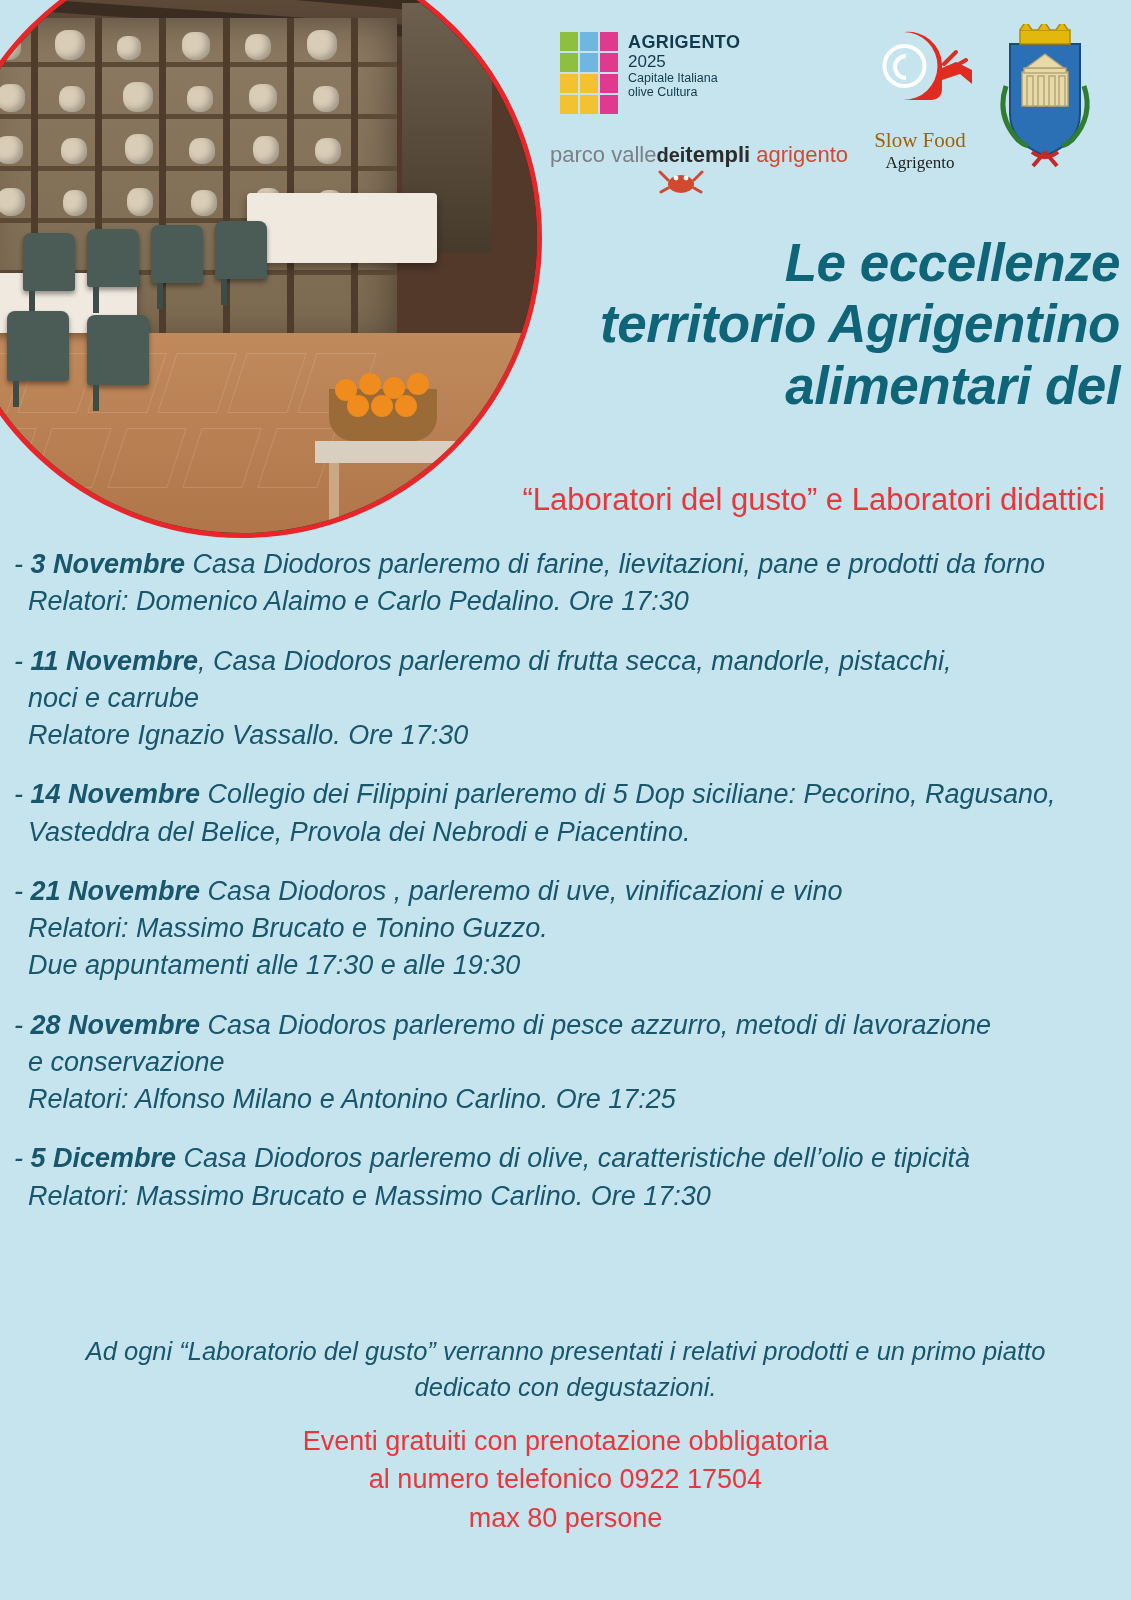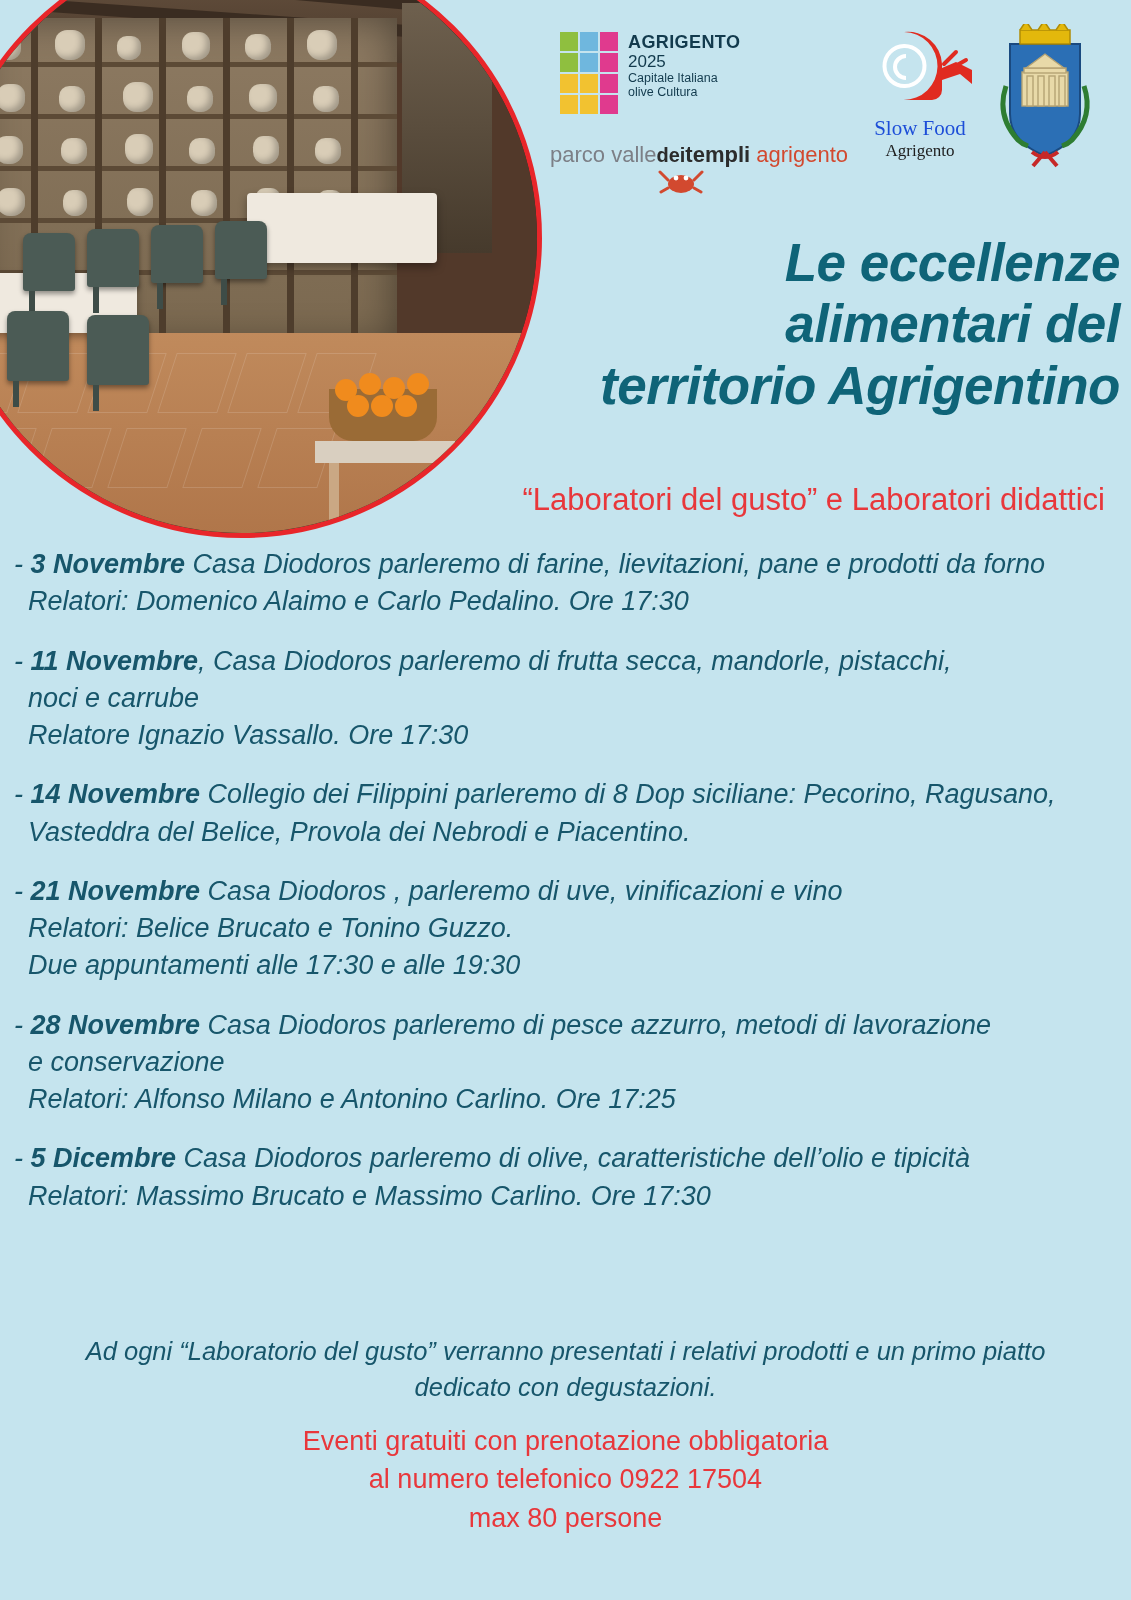--- a/index.html
+++ b/index.html
@@ -193,22 +193,22 @@
   .logo-slowfood {
     position: absolute;
     left: 300px; top: 6px;
     width: 160px;
     text-align: center;
   }
   .sf-snail { width: 120px; height: 88px; margin: 0 auto; }
   .sf-name {
     font-family: "Liberation Serif", serif;
     font-size: 21px;
-    color: #1d4ed8;
-    margin-top: 0;
+    color: #a16207;
+    margin-top: 12px;
   }
   .sf-city {
     font-family: "Liberation Serif", serif;
     font-size: 17px;
     color: #1d1d1d;
   }
   .logo-comune {
     position: absolute;
     left: 450px; top: 6px;
     width: 110px; height: 145px;
@@ -432,22 +432,22 @@
     </g>
     <path d="M16 62 q-10 30 12 54 q4 4 10 6" fill="none" stroke="#2e7d32" stroke-width="5"></path>
     <path d="M94 62 q10 30 -12 54 q-4 4 -10 6" fill="none" stroke="#2e7d32" stroke-width="5"></path>
     <path d="M42 128 q13 10 26 0" fill="none" stroke="#c62828" stroke-width="4"></path>
     <path d="M55 128 l-12 14 M55 128 l12 14" stroke="#c62828" stroke-width="4" fill="none"></path>
   </svg>
 </div>
 
 <div class="heading">
   <div>Le eccellenze</div>
+  <div>territorio Agrigentino</div>
   <div>alimentari del</div>
-  <div>territorio Agrigentino</div>
 </div>
 
 <div class="subheading">“Laboratori del gusto” e Laboratori didattici</div>
 
 <div class="program">
 
   <div class="entry">
     <div class="ln">
       <span class="dash">-</span>
       <span class="date">3 Novembre</span><span> Casa Diodoros parleremo di farine, lievitazioni, pane e prodotti da forno</span>
@@ -460,31 +460,31 @@
       <span class="dash">-</span>
       <span class="date">11 Novembre</span><span>, Casa Diodoros parleremo di frutta secca, mandorle, pistacchi,</span>
     </div>
     <span class="indent">noci e carrube</span>
     <span class="indent">Relatore Ignazio Vassallo. Ore 17:30</span>
   </div>
 
   <div class="entry">
     <div class="ln">
       <span class="dash">-</span>
-      <span class="date">14 Novembre</span><span> Collegio dei Filippini parleremo di 8 Dop siciliane: Pecorino, Ragusano,</span>
+      <span class="date">14 Novembre</span><span> Collegio dei Filippini parleremo di 5 Dop siciliane: Pecorino, Ragusano,</span>
     </div>
     <span class="indent">Vasteddra del Belice, Provola dei Nebrodi e Piacentino.</span>
   </div>
 
   <div class="entry">
     <div class="ln">
       <span class="dash">-</span>
       <span class="date">21 Novembre</span><span> Casa Diodoros , parleremo di uve, vinificazioni e vino</span>
     </div>
-    <span class="indent">Relatori: Belice Brucato e Tonino Guzzo.</span>
+    <span class="indent">Relatori: Massimo Brucato e Tonino Guzzo.</span>
     <span class="indent">Due appuntamenti alle 17:30 e alle 19:30</span>
   </div>
 
   <div class="entry">
     <div class="ln">
       <span class="dash">-</span>
       <span class="date">28 Novembre</span><span> Casa Diodoros parleremo di pesce azzurro, metodi di lavorazione</span>
     </div>
     <span class="indent">e conservazione</span>
     <span class="indent">Relatori: Alfonso Milano e Antonino Carlino. Ore 17:25</span>

